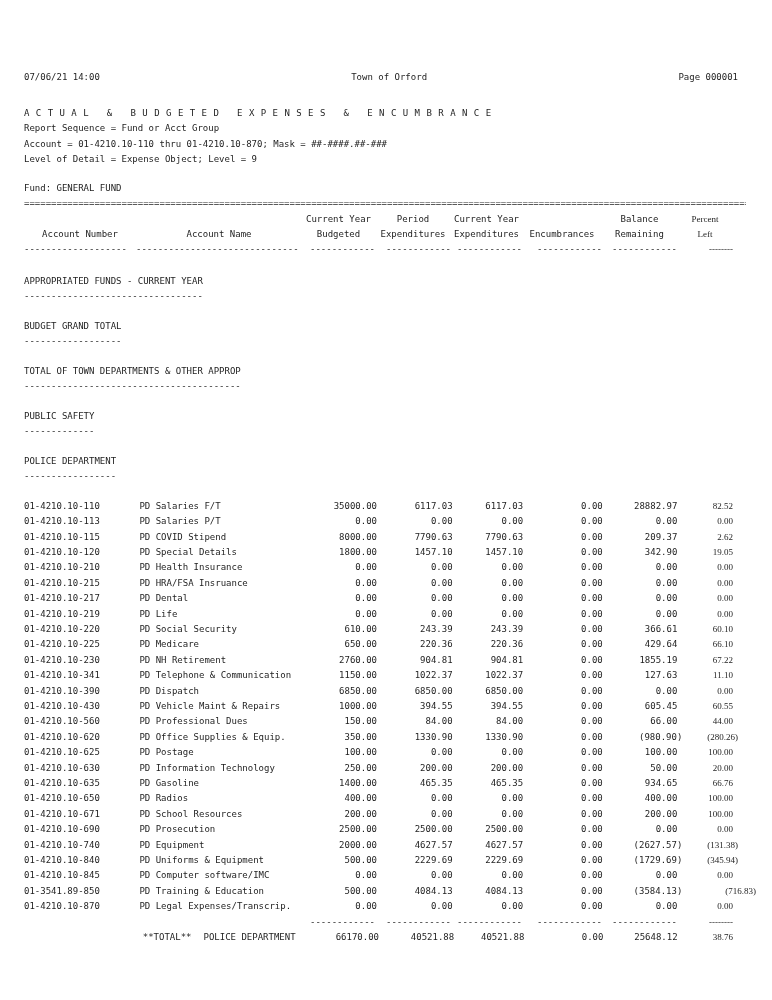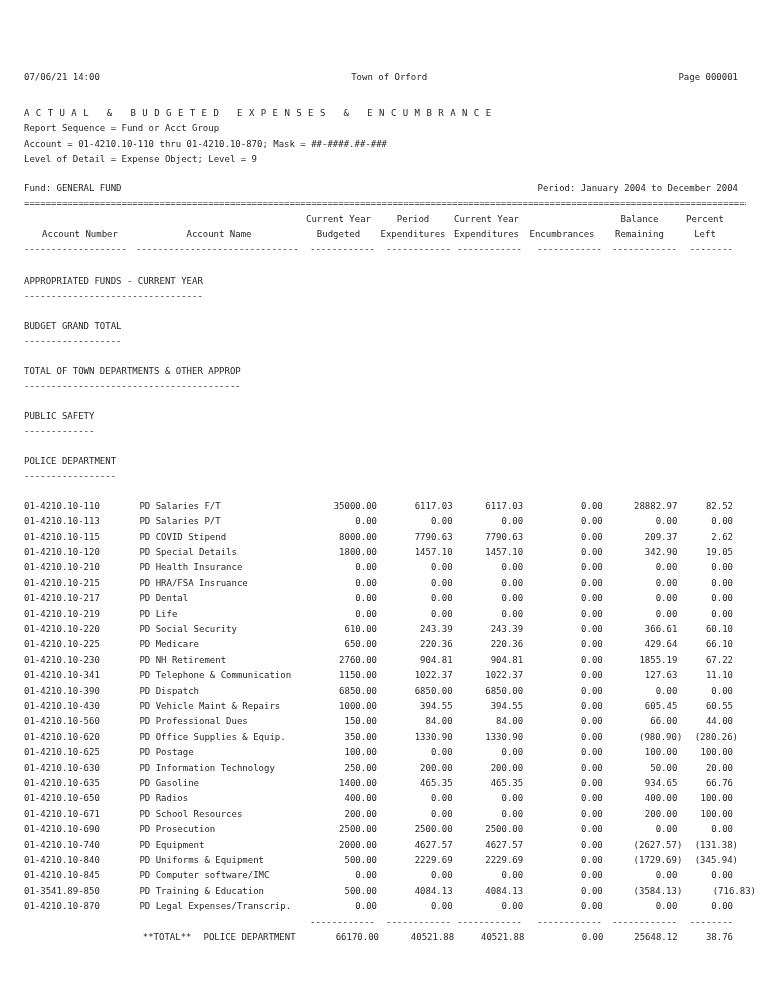--- a/index.html
+++ b/index.html
@@ -17,21 +17,21 @@
   .rule{width:722px;overflow:hidden;white-space:nowrap;line-height:15.5px;}
   .trow{display:flex;width:709px;line-height:15.4px;}
   .cell{white-space:pre;overflow:visible;}
   .c0{width:112px;}
   .c1{width:166px;}
   .c2{width:73px;}
   .c3{width:76px;}
   .c4{width:71px;}
   .c5{width:80px;}
   .c6{width:75px;}
-  .c7{width:56px;}
+  .c7{width:56px;font-family:Liberation Serif, serif;}
   .num{text-align:right;}
   .hctr{text-align:center;}
   .pl4{padding-left:4px;}
   .sections .section{margin-bottom:14px;}
   .sections{margin-top:16px;}
   #rows{margin-top:4px;}
   .totallabel{display:flex;padding-left:8px;}
   .totallabel .gap{display:inline-block;width:12px;}
 </style>
 </head>
@@ -47,21 +47,20 @@
 
   <div class="centerwrap">
     <div class="line title">A C T U A L   &amp;   B U D G E T E D   E X P E N S E S   &amp;   E N C U M B R A N C E</div>
     <div class="line">Report Sequence = Fund or Acct Group</div>
     <div class="line">Account = 01-4210.10-110 thru 01-4210.10-870; Mask = ##-####.##-###</div>
     <div class="line">Level of Detail = Expense Object; Level = 9</div>
   </div>
 
   <div class="fundline line">
     <span>Fund: GENERAL FUND</span>
-    <span>Period: January 2004 to December 2004</span>
   </div>
 
   <div class="rule" id="rule">======================================================================================================================================================</div>
 
   <div id="thead">
       <div class="trow">
         <div class="cell c0 hctr"></div>
         <div class="cell c1 hctr"></div>
         <div class="cell c2 hctr">Current Year</div>
         <div class="cell c3 hctr">Period</div>

